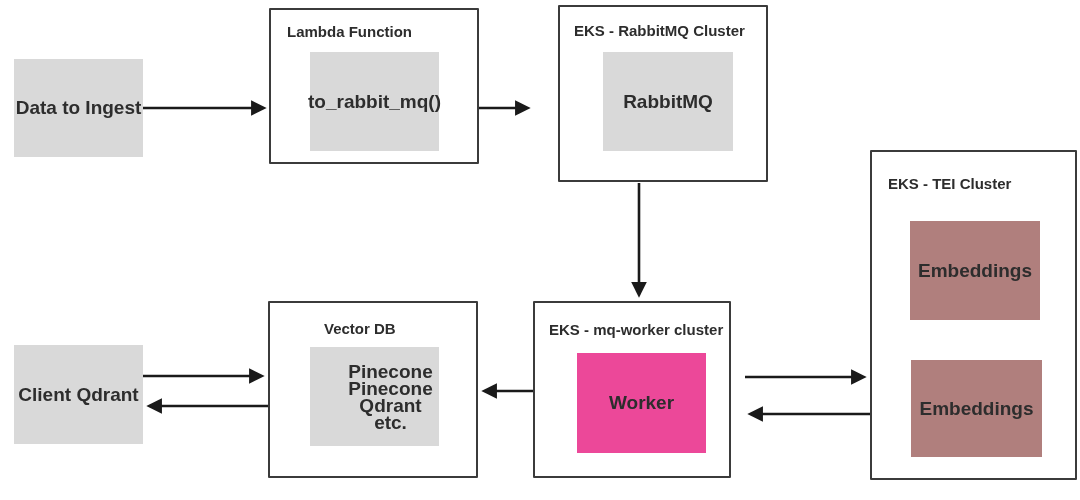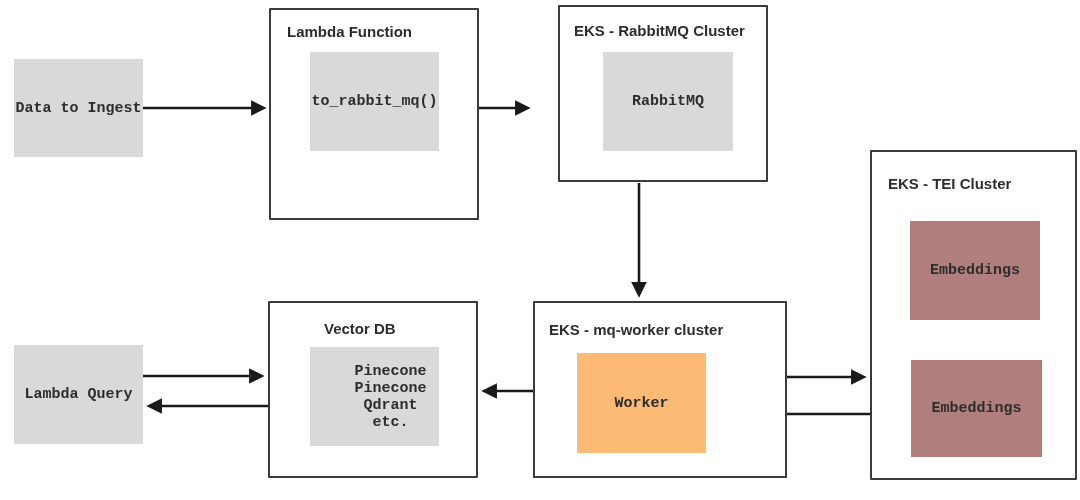--- a/index.html
+++ b/index.html
@@ -33,39 +33,38 @@
     font-weight: 600;
     color: #2d2d2d;
     white-space: nowrap;
   }
   .leaf {
     position: absolute;
     display: flex;
     align-items: center;
     justify-content: center;
     text-align: center;
-    font-size: 15px;
+    font-size: 19px;
     font-weight: 600;
     color: #2d2d2d;
-    font-family: Liberation Mono, monospace;
   }
   .fill-gray  { background: #d9d9d9; }
-  .fill-green { background: #fdba74; }
+  .fill-green { background: #ec4899; }
   .fill-mauve { background: #b07f7d; }
 
   
   .n-data-ingest  { left: 14px;  top: 59px;  width: 129px; height: 98px; }
   .n-client-query { left: 14px;  top: 345px; width: 129px; height: 99px; }
 
   
-  .n-lambda    { left: 269px; top: 8px;   width: 210px; height: 212px; padding-left: 20px; }
+  .n-lambda    { left: 269px; top: 8px;   width: 210px; height: 156px; padding-left: 20px; }
   .n-rabbitmq  { left: 533px; top: 5px;   width: 210px; height: 177px; margin-left: 25px; }
   .n-tei       { left: 870px; top: 150px; width: 207px; height: 330px; }
   .n-vectordb  { left: 268px; top: 301px; width: 210px; height: 177px; }
-  .n-mqworker  { left: 533px; top: 301px; width: 254px; height: 177px; }
+  .n-mqworker  { left: 533px; top: 301px; width: 198px; height: 177px; }
 
   .n-lambda   .node-title { left: 16px; top: 13px; }
   .n-rabbitmq .node-title { left: 14px; top: 15px; }
   .n-tei      .node-title { left: 16px; top: 23px; }
   .n-vectordb .node-title { left: 30px; top: 17px; margin-left: 24px; }
   .n-mqworker .node-title { left: 14px; top: 18px; }
 
   
   .p-to-rabbit   { left: 39px; top: 42px;  width: 129px; height: 99px; }
   .p-rabbitmq    { left: 43px; top: 45px;  width: 130px; height: 99px; }
@@ -124,15 +123,15 @@
       <div>Qdrant</div>
       <div>etc.</div>
     </div>
   </div>
 
   <div class="node n-mqworker">
     <div class="node-title">EKS - mq-worker cluster</div>
     <div class="leaf fill-green p-worker">Worker</div>
   </div>
 
-  <div class="leaf fill-gray n-client-query">Lambda Query</div>
+  <div class="leaf fill-gray n-client-query">Client Qdrant</div>
 
 </div>
 
 </body></html>

